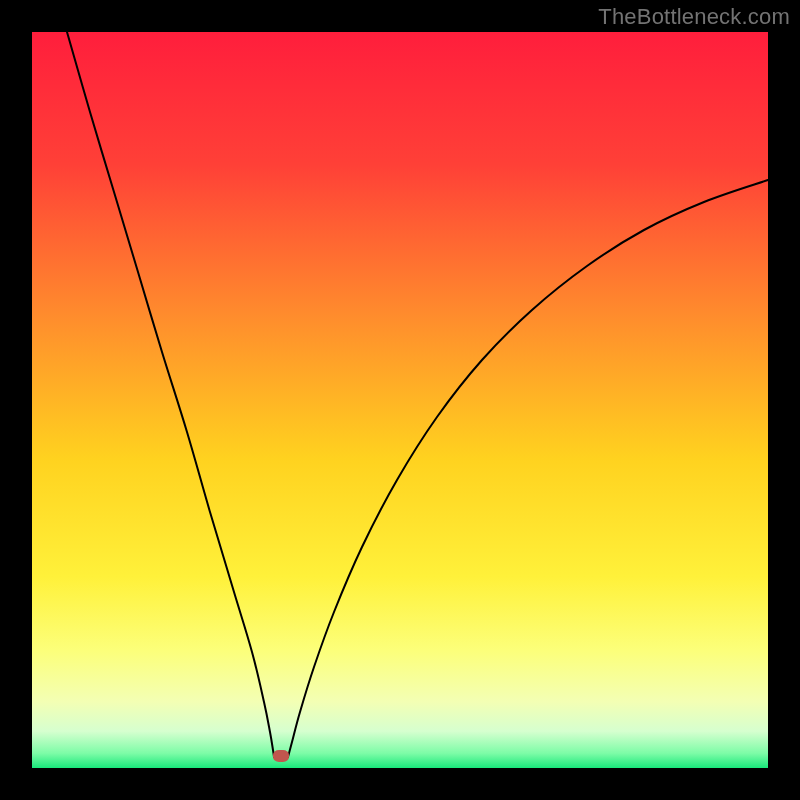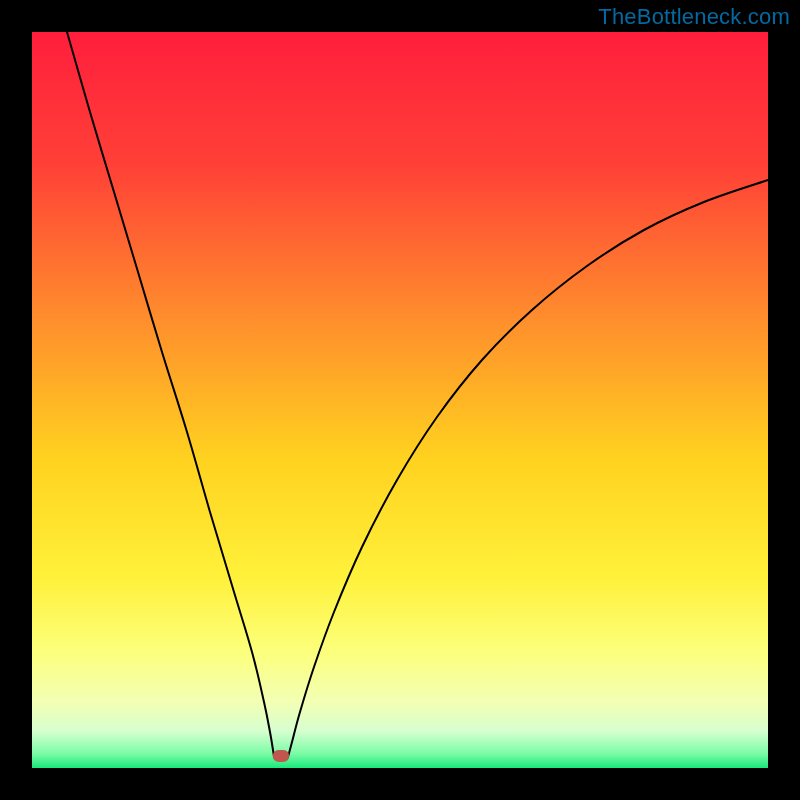--- a/index.html
+++ b/index.html
@@ -24,21 +24,21 @@
     left: 32px;
     top: 32px;
     width: 736px;
     height: 736px;
     
   }
   .watermark {
     position: absolute;
     top: 4px;
     right: 10px;
-    color: #0369a1;
+    color: #737373;
     font-size: 22px;
     font-weight: 500;
     letter-spacing: 0.2px;
     user-select: none;
   }
   svg.curve-layer {
     position: absolute;
     left: 0;
     top: 0;
     width: 736px;

